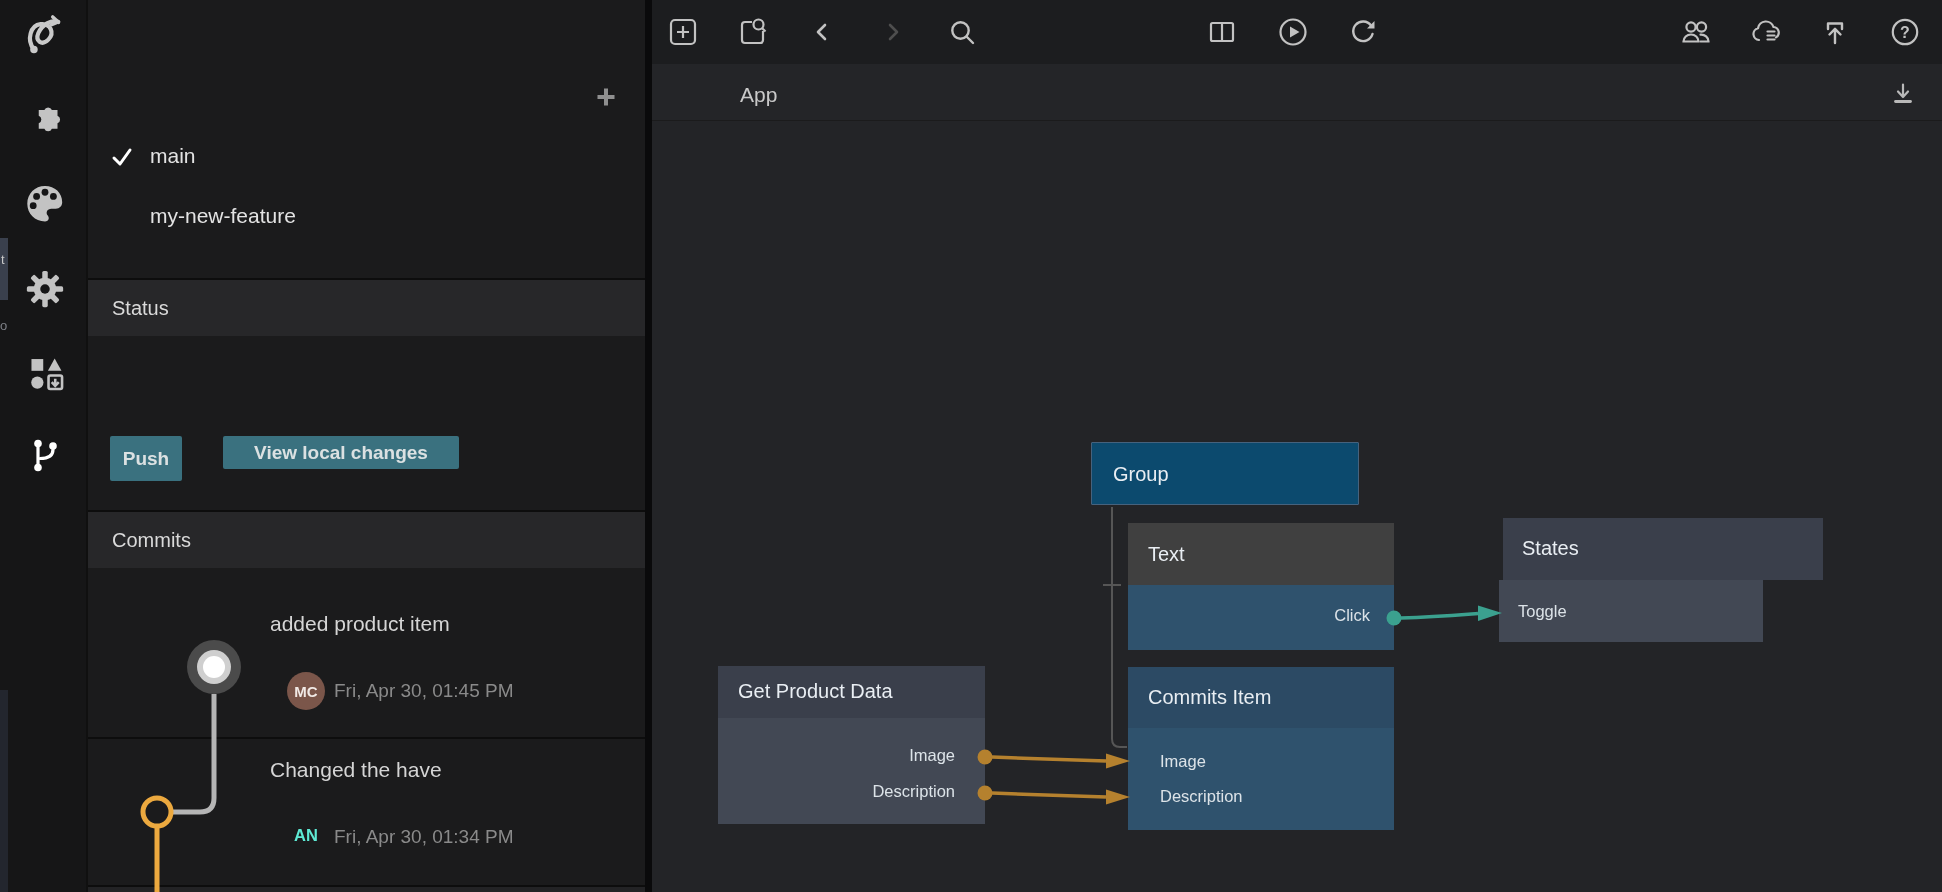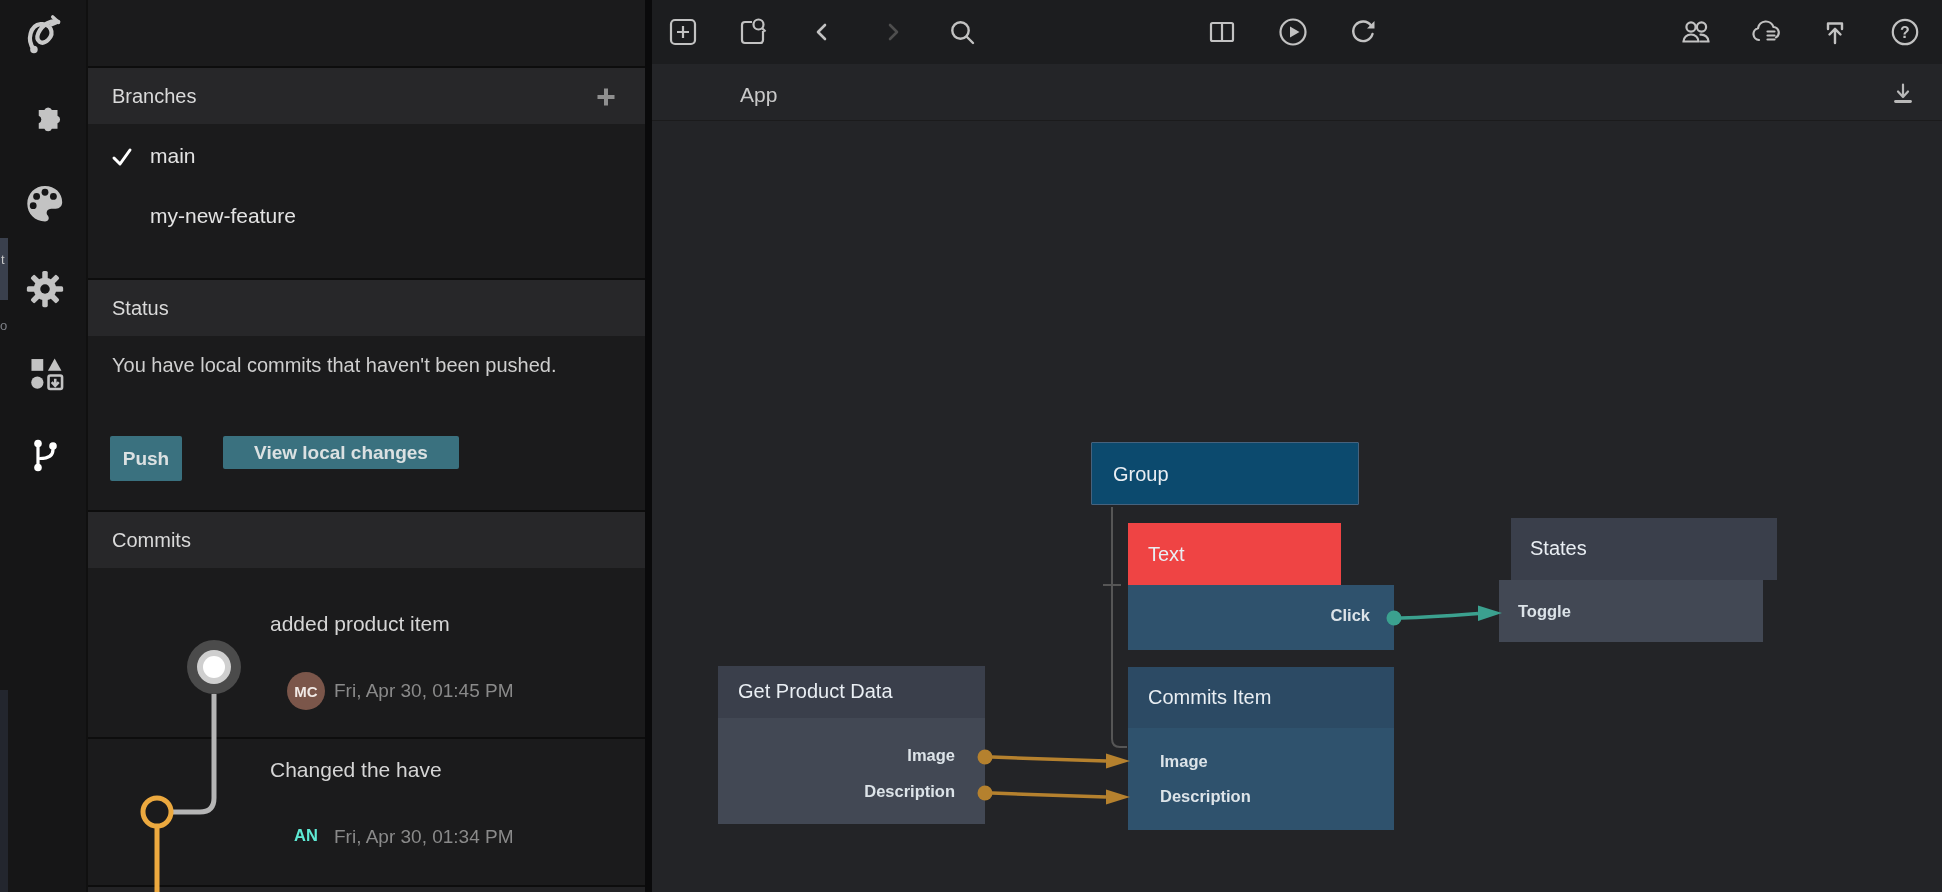--- a/index.html
+++ b/index.html
@@ -21,21 +21,21 @@
   .commit-title { font-size:21px; color:#d5d5d5; }
   .commit-date { font-size:19px; color:#8a8a8a; }
   .divider { left:0; width:557px; height:2px; background:#0d0d0d; }
   
   #canvas { left:652px; top:0; width:1290px; height:892px; background:#232427; }
   #topbar { left:652px; top:0; width:1290px; height:64px; background:#1c1d1f; }
   .tb-icon { top:16px; width:32px; height:32px; cursor:pointer; }
   #approw { left:652px; top:64px; width:1290px; height:57px; background:#242528; border-bottom:1px solid #1b1b1c; }
   .node { border-radius:1px; cursor:pointer; }
   .node-title { font-size:20px; color:#e9eef3; }
-  .port-label { font-size:16.5px; color:#dce3e8;font-weight:bold; }
+  .port-label { font-size:16.5px; color:#dce3e8; }
   svg { display:block; }
 </style>
 </head>
 <body>
 
 <div id="rail" class="abs">
   <div class="rail-icon abs" style="top:11px">
     <svg width="42" height="42" viewBox="0 0 38 38">
       <g fill="none" stroke="#c9c9c9" stroke-width="3.8" stroke-linecap="round">
         <path d="M9,34 C2,25 6,12 15,11 C24,10 28,19 22,25 C16,31 10,26 13,19 C16,12 25,6 31,9"></path>
@@ -101,23 +101,20 @@
 </div>
 
 <div class="abs" style="left:0;top:238px;width:8px;height:62px;background:#3a404d"></div>
 <span class="abs" style="left:1px;top:252px;font-size:13px;color:#c9c9c9">t</span>
 <span class="abs" style="left:0;top:318px;font-size:13px;color:#7d8087">o</span>
 <div class="abs" style="left:0;top:690px;width:8px;height:202px;background:#23262e"></div>
 <div class="abs" style="left:86px;top:0;width:2px;height:892px;background:#101010"></div>
 
 <div id="panel" class="abs">
 
-  <div class="band abs" style="top:66px">
-    <span class="band-title">Branches</span>
-  </div>
   <div class="abs" style="left:505px;top:84px;width:26px;height:26px;cursor:pointer">
     <svg width="26" height="26" viewBox="0 0 26 26">
       <path d="M13,4.5 V21.5 M4.5,13 H21.5" stroke="#8f8f8f" stroke-width="4" fill="none"></path>
     </svg>
   </div>
 
   <div class="branch-row abs" style="top:187px">
     <span class="branch-label abs" style="left:62px;top:17px">my-new-feature</span>
   </div>
   <div class="branch-row abs" style="top:127px">
@@ -125,21 +122,20 @@
       <svg width="24" height="22" viewBox="0 0 24 22">
         <polyline points="4,12 10,18 20,4" fill="none" stroke="#ffffff" stroke-width="3" stroke-linecap="round" stroke-linejoin="round"></polyline>
       </svg>
     </span>
     <span class="branch-label abs" style="left:62px;top:17px">main</span>
   </div>
 
   <div class="band abs" style="top:278px">
     <span class="band-title">Status</span>
   </div>
-  <div class="status-msg abs" style="left:24px;top:349px;width:470px">You have local commits that haven't been pushed.</div>
   <div class="teal-btn abs" style="left:22px;top:436px;width:72px;height:45px">
     <span>Push</span>
   </div>
   <div class="teal-btn abs" style="left:135px;top:436px;width:236px;height:33px">
     <span>View local changes</span>
   </div>
 
   <div class="band abs" style="top:510px">
     <span class="band-title">Commits</span>
   </div>
@@ -254,30 +250,30 @@
     <path d="M15,4.5 V16 M10,11.5 L15,17 L20,11.5"></path>
       <path d="M7.5,21.5 H22.5" stroke-width="2.8"></path>
   </svg>
 </div>
 
 <div class="abs node" style="left:1091px;top:442px;width:268px;height:63px;background:#0c4a6e;border:1px solid #46627d">
   <span class="node-title abs" style="left:21px;top:20px">Group</span>
 </div>
 
 <div class="abs node" style="left:1128px;top:523px;width:266px;height:127px">
-  <div class="abs" style="left:0;top:0;width:213px;height:62px;background:#ef4444">
+  <div class="abs" style="left:0;top:0;width:266px;height:62px;background:#404040">
     <span class="node-title abs" style="left:20px;top:20px">Text</span>
   </div>
   <div class="abs" style="left:0;top:62px;width:266px;height:65px;background:#2f526d">
     <span class="port-label abs" style="right:24px;top:21px">Click</span>
   </div>
 </div>
 
 <div class="abs node" style="left:1499px;top:518px;width:266px;height:124px">
-  <div class="abs" style="left:12px;top:0;width:266px;height:62px;background:#3a3f4b">
+  <div class="abs" style="left:4px;top:0;width:320px;height:62px;background:#3a3f4b">
     <span class="node-title abs" style="left:19px;top:19px">States</span>
   </div>
   <div class="abs" style="left:0;top:62px;width:264px;height:62px;background:#424854">
     <span class="port-label abs" style="left:19px;top:22px">Toggle</span>
   </div>
 </div>
 
 <div class="abs node" style="left:718px;top:666px;width:267px;height:158px">
   <div class="abs" style="left:0;top:0;width:267px;height:52px;background:#3a3f4b">
     <span class="node-title abs" style="left:20px;top:14px">Get Product Data</span>

